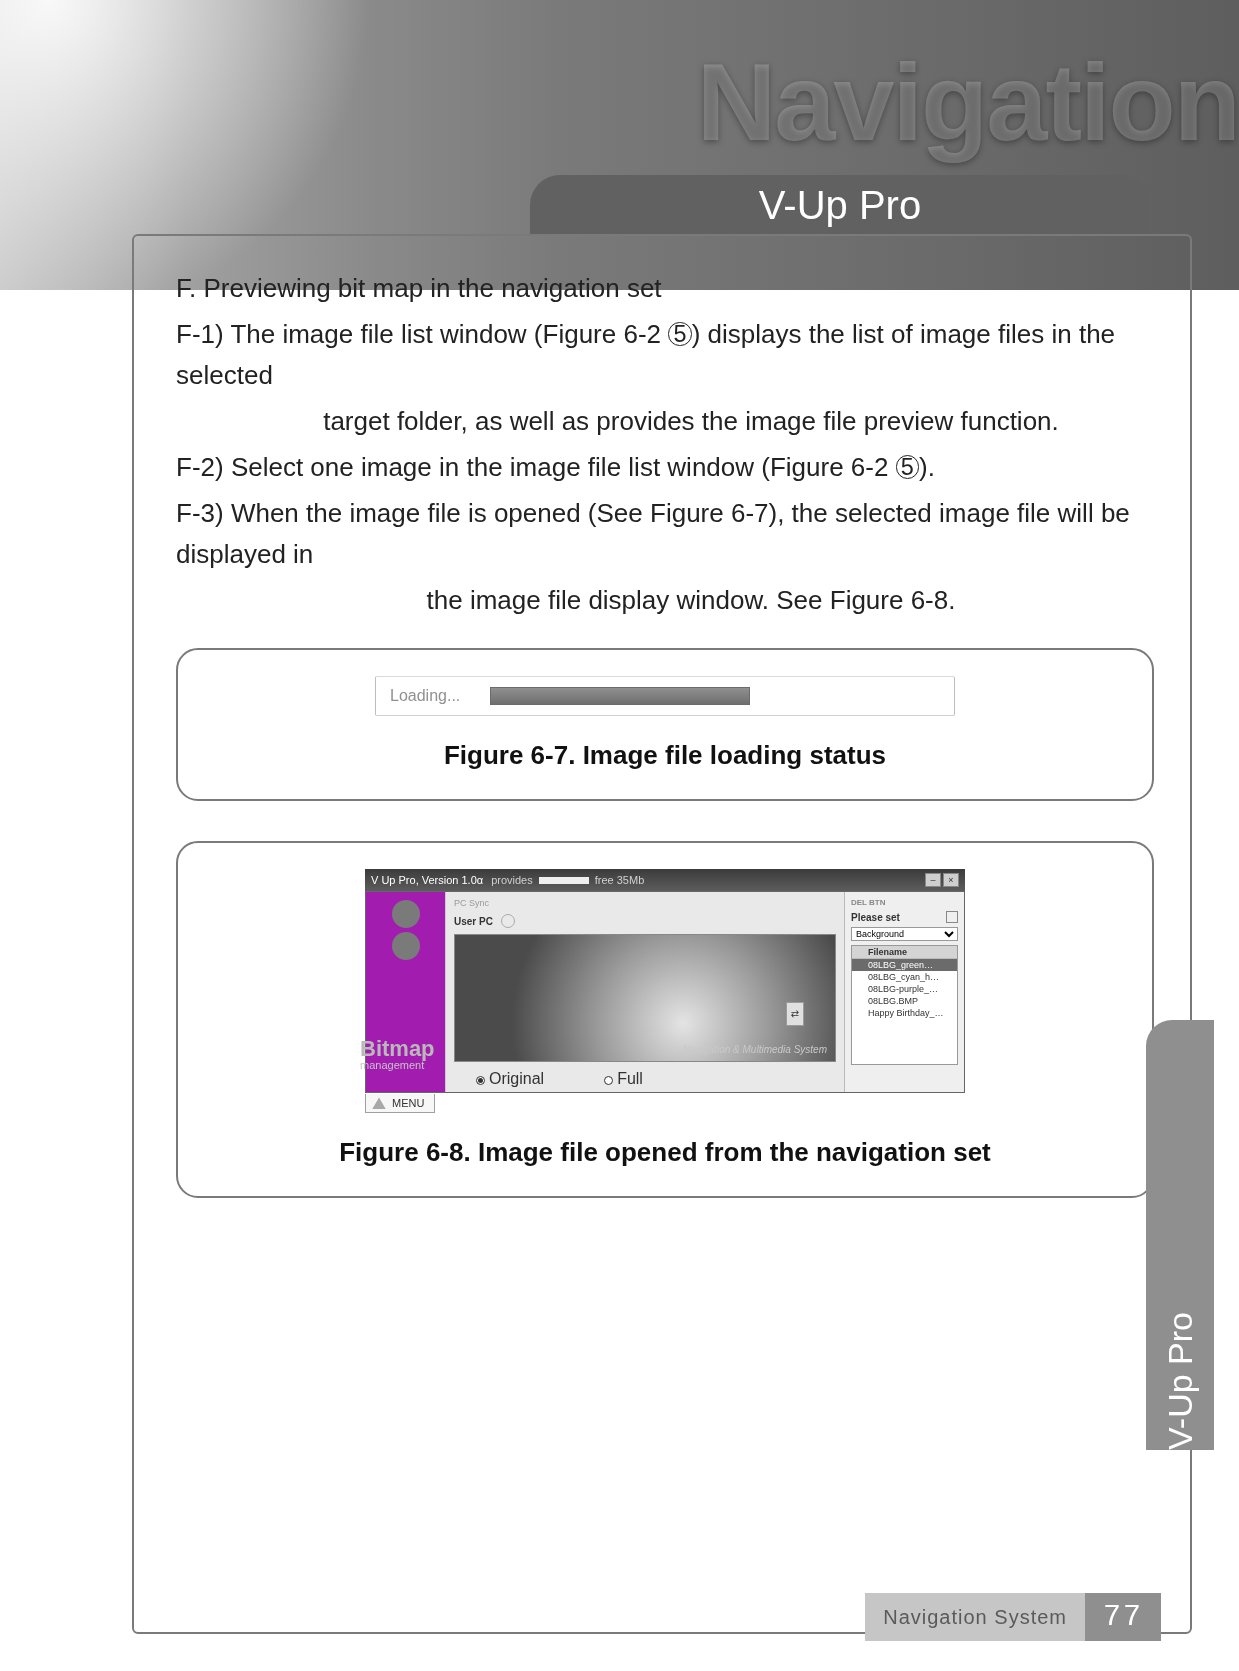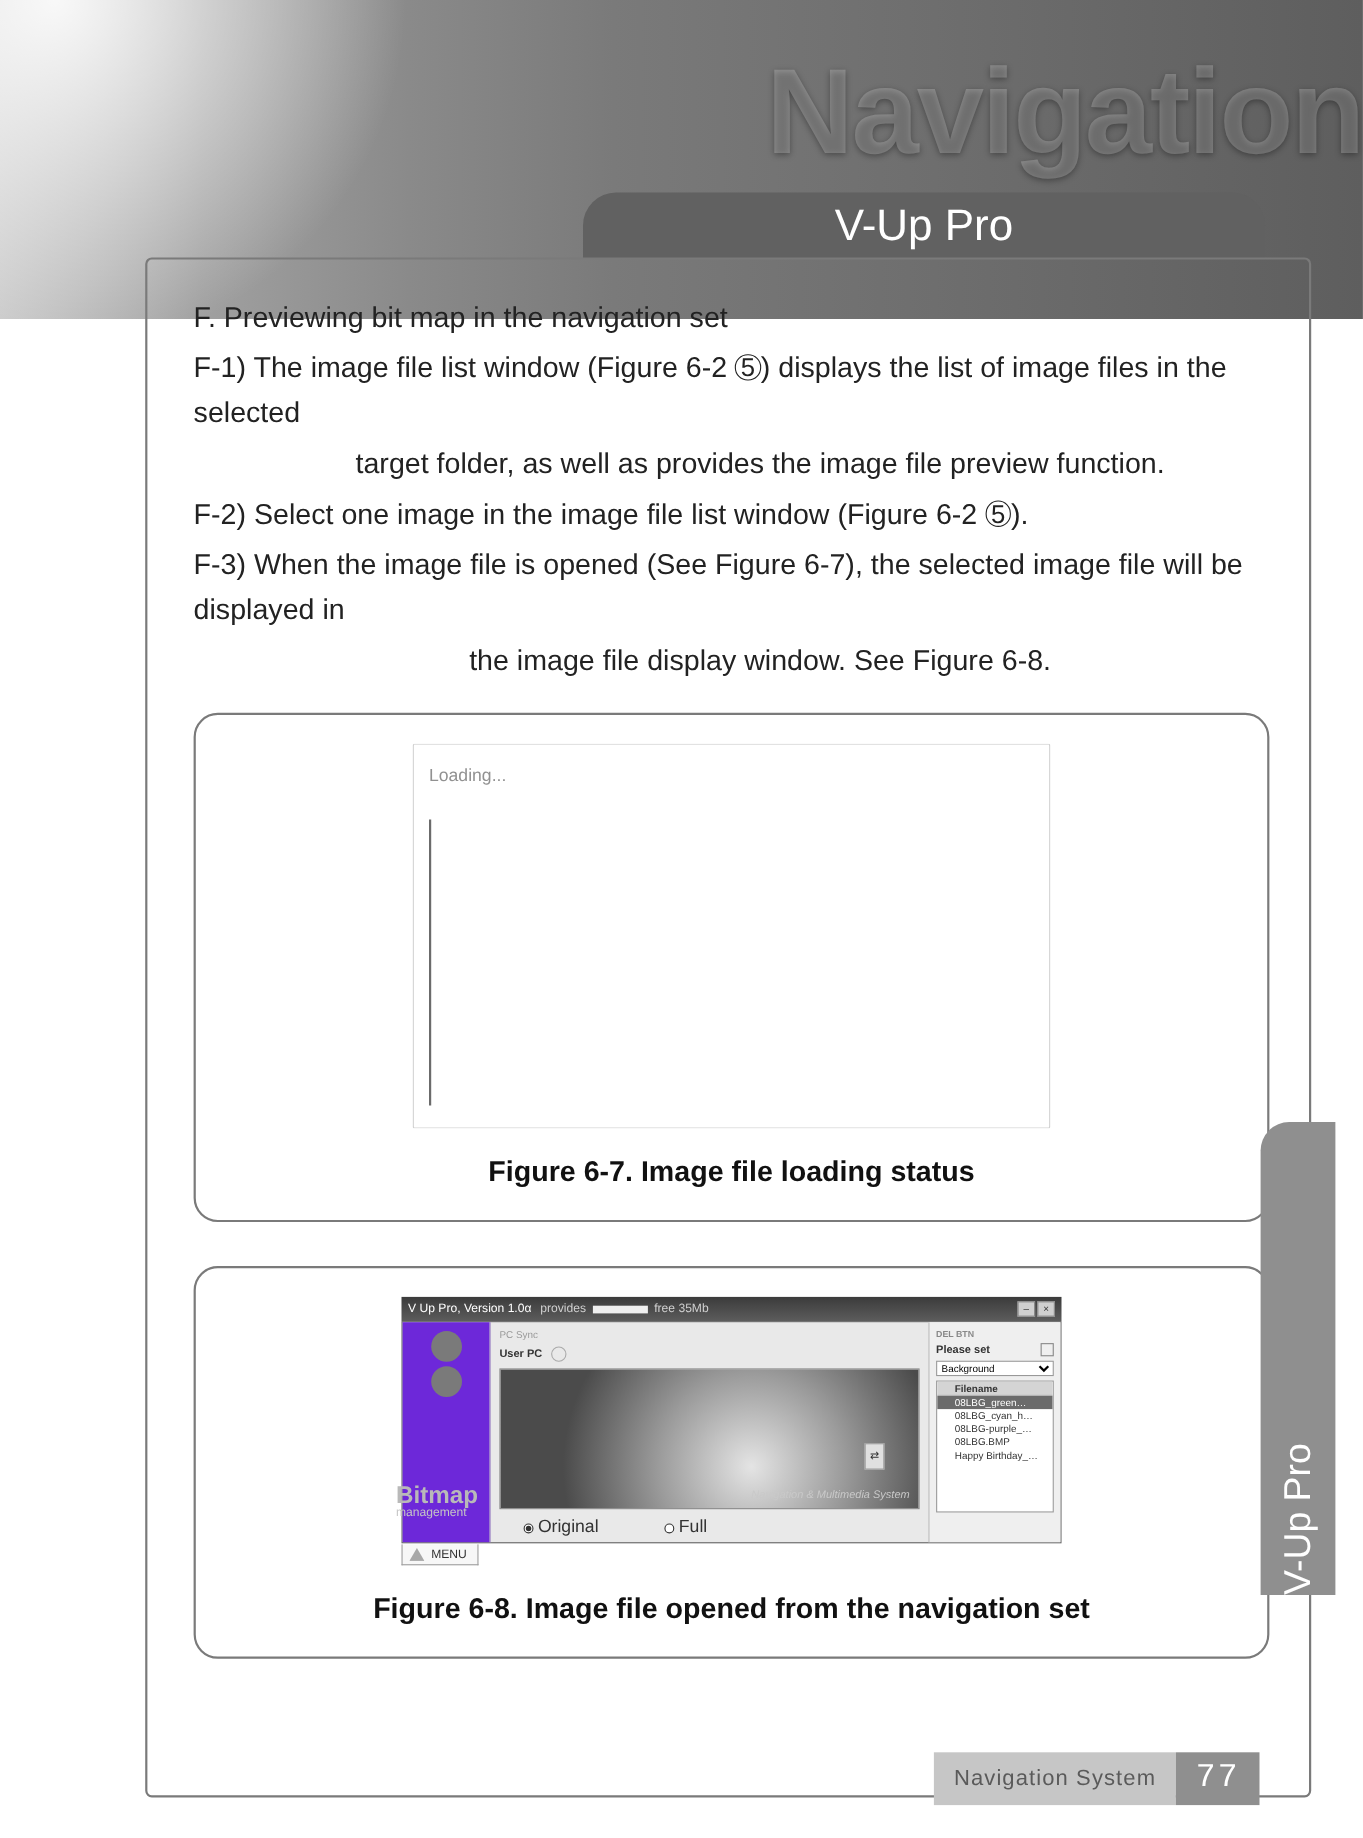--- a/index.html
+++ b/index.html
@@ -106,26 +106,25 @@
     font-family: Arial, Helvetica, sans-serif;
   }
   
   .loading-strip {
     width: 580px;
     margin: 0 auto;
     border: 1px solid #bdbdbd;
     border-top: 1px solid #d9d9d9;
     border-bottom: 1px solid #d0d0d0;
     border-radius: 2px;
-    padding: 20px 14px;
+    padding: 10px 14px;
     display: flex;
-    align-items: flex-start;
+    align-items: flex-end;
     gap: 30px;
     background: #fff;
-    flex-direction: column;
   }
   .loading-strip .lbl {
     color: #919191;
     font-size: 16px;
   }
   .loading-strip .bar {
     flex: 0 0 260px;
     height: 18px;
     background: linear-gradient(#8f8f8f,#6f6f6f);
     border: 1px solid #6b6b6b;
@@ -150,21 +149,21 @@
   .titlebar .mid .dash { width:50px; height:7px; background:#efefef; }
   .winbtns { display:flex; gap:2px; }
   .winbtns div { width:16px; height:14px; background:#cfcfcf; border:1px solid #888; font-size:9px; line-height:12px; text-align:center; color:#333; }
   .app-body {
     display:flex;
     border:1px solid #666;
     background:#e9e9e9;
   }
   .sidepanel {
     width:80px;
-    background:#6d28d9;
+    background:#a21caf;
     border-right:1px solid #c9c9c9;
     position:relative;
     text-decoration:underline;
   }
   .sidepanel .dots {
     margin-top:8px;
     display:flex; flex-direction:column; gap:4px; align-items:center;
   }
   .sidepanel .dots div { width:28px; height:28px; border-radius:50%; background:#7a7a7a; }
   .sidepanel .label {
@@ -256,21 +255,21 @@
     color:#fff;
     font-family: Verdana, Geneva, sans-serif;
     font-size: 34px;
     padding-bottom: 30px;
     letter-spacing: 0px;
   }
   
   .footer {
     position:absolute;
     bottom: 30px;
-    right: 94px;
+    right: 78px;
     display:flex;
     align-items:stretch;
     height:48px;
   }
   .footer .ftxt {
     background:#c6c6c6;
     color:#5a5a5a;
     font-size:20px;
     padding:0 18px;
     display:flex; align-items:center;

